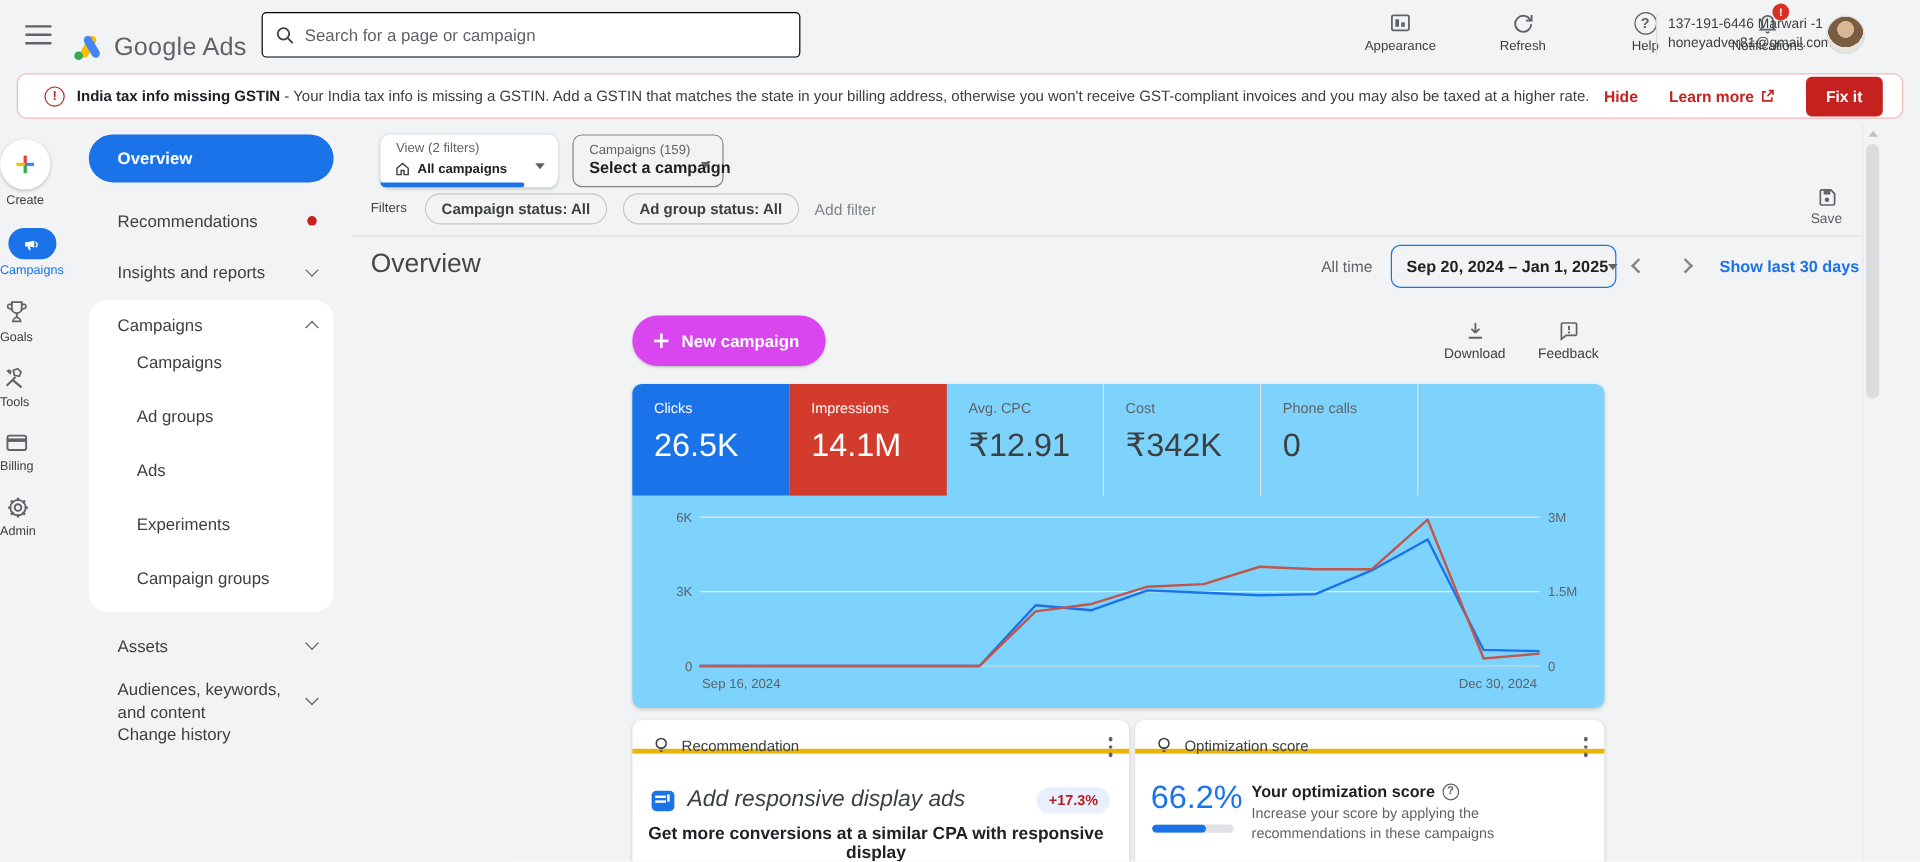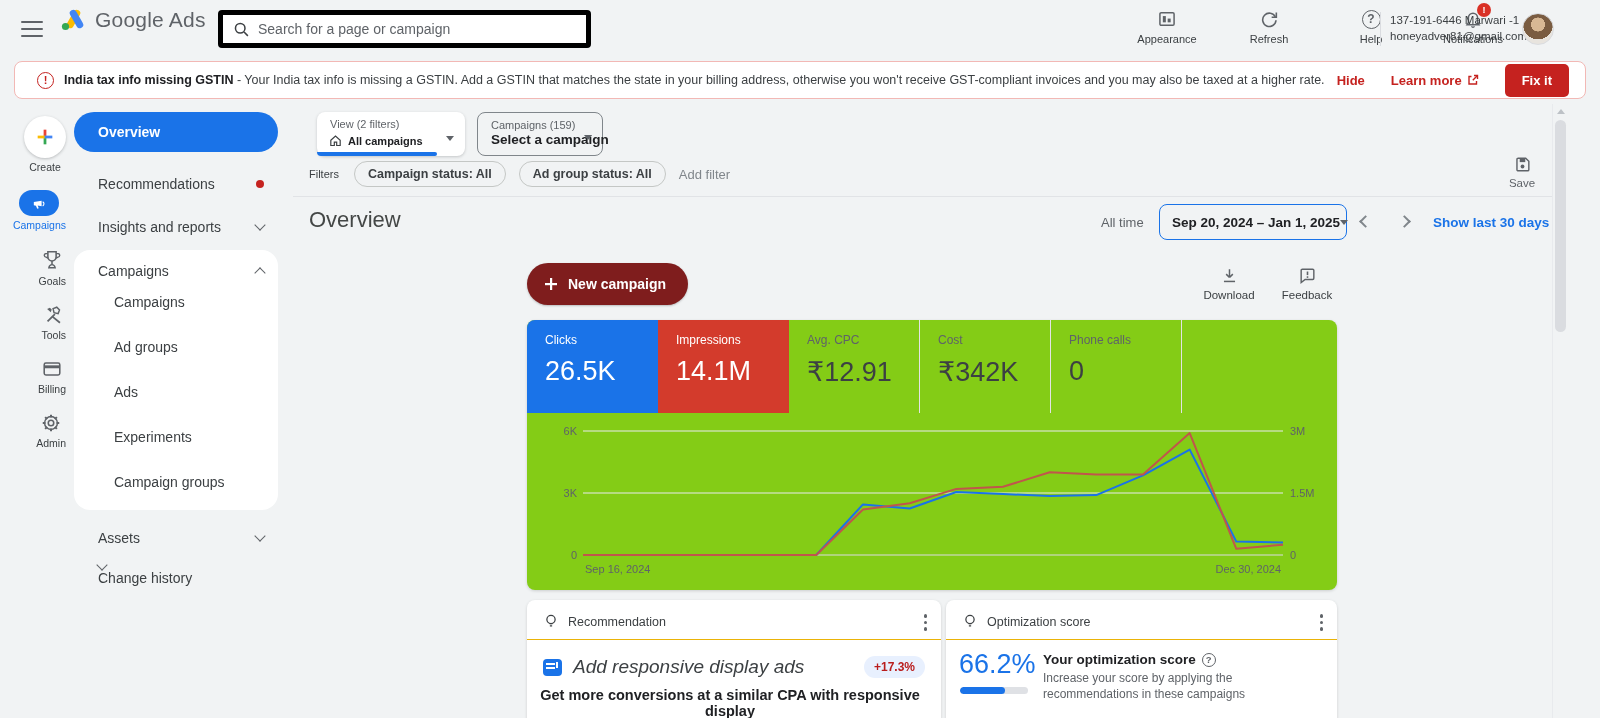--- a/index.html
+++ b/index.html
@@ -4,23 +4,23 @@
 <style>
   * { margin:0; padding:0; box-sizing:border-box; }
   html,body { width:1600px; height:718px; }
   body { font-family:"Liberation Sans","DejaVu Sans",sans-serif; }
   .app { position:relative; width:1600px; height:718px; background:#f1f3f4; overflow:hidden; }
 
   
   .header { position:absolute; top:0; left:0; width:1600px; height:58px; }
   .hamburger { position:absolute; left:21px; top:21px; width:22px; height:16px; cursor:pointer; }
   .hamburger i { display:block; height:2px; background:#5f6368; margin-bottom:5px; border-radius:1px; }
-  .logo { position:absolute; left:60px; top:8px; display:flex; align-items:center; gap:9px; }
+  .logo { position:absolute; left:60px; top:28px; display:flex; align-items:center; gap:9px; }
   .logo-text { font-size:21px; color:#5f6368; letter-spacing:.2px; }
-  .search-box { position:absolute; left:218px; top:10px; width:373px; height:38px; background:#fff; border:5px solid #000000; border-radius:4px; display:flex; align-items:center; padding:12px 10px; }
+  .search-box { position:absolute; left:218px; top:10px; width:449px; height:38px; background:#fff; border:1px solid #000000; border-radius:4px; display:flex; align-items:center; padding:12px 10px; }
   .search-box input { border:none; outline:none; flex:1; font-size:14px; color:#3c4043; margin-left:8px; background:transparent; font-family:inherit; }
   .search-box input::placeholder { color:#5f6368; }
   .hdr-actions { position:absolute; left:1128px; top:8px; display:flex; gap:24px; }
   .hdr-action { width:78px; display:flex; flex-direction:column; align-items:center; cursor:pointer; }
   .hdr-action .ic { height:22px; display:flex; align-items:center; justify-content:center; position:relative; }
   .hdr-action .lbl { font-size:11px; color:#3c4043; margin-top:3px; white-space:nowrap; }
   .bell-badge { position:absolute; top:-5px; right:-8px; width:14px; height:14px; background:#d93025; border-radius:50%; color:#fff; font-size:9px; font-weight:bold; display:flex; align-items:center; justify-content:center; }
   .hdr-divider { position:absolute; left:1380px; top:12px; width:1px; height:34px; background:#dadce0; }
   .account { position:absolute; left:1390px; top:13px; width:126px; text-align:right; cursor:pointer; }
   .account div { font-size:11.5px; color:#3c4043; line-height:1.35; white-space:nowrap; }
@@ -30,21 +30,21 @@
   
   .banner { position:absolute; left:14px; top:61px; width:1572px; height:38px; background:#fff; border:1px solid #f2b8b5; border-radius:8px; display:flex; align-items:center; }
   .banner-alert-ic { width:17px; height:17px; border:1.6px solid #c5221f; border-radius:50%; color:#c5221f; font-size:11px; font-weight:bold; display:flex; align-items:center; justify-content:center; margin:0 10px 0 22px; flex:0 0 auto; }
   .banner-text { font-size:12.5px; color:#3c4043; white-space:nowrap; overflow:hidden; }
   .banner-text b { color:#202124; }
   .banner-spacer { flex:1; }
   .banner-link { font-size:13px; font-weight:bold; color:#c5221f; margin-right:26px; cursor:pointer; white-space:nowrap; display:flex; align-items:center; gap:5px; }
   .fix-btn { background:#c5221f; color:#fff; font-size:13px; font-weight:bold; border:none; border-radius:5px; padding:9px 17px; margin-right:16px; cursor:pointer; font-family:inherit; }
 
   
-  .rail { position:absolute; left:0; top:104px; width:66px; display:flex; flex-direction:column; align-items:flex-end; }
+  .rail { position:absolute; left:0; top:104px; width:66px; display:flex; flex-direction:column; align-items:flex-start; }
   .rail-item { display:flex; flex-direction:column; align-items:center; cursor:pointer; margin-bottom:17px; }
   .rail-item .rlbl { font-size:10.5px; color:#3c4043; margin-top:3px; }
   .rail-item.active .rlbl { color:#1a73e8; }
   .create-circle { width:42px; height:42px; background:#fff; border-radius:50%; box-shadow:0 1px 3px rgba(60,64,67,.3); display:flex; align-items:center; justify-content:center; margin-top:12px; }
   .rail-pill { width:40px; height:26px; border-radius:13px; display:flex; align-items:center; justify-content:center; }
   .rail-item.active .rail-pill { background:#1a73e8; }
 
   
   .nav { position:absolute; left:74px; top:112px; width:204px; font-size:14px; color:#3c4043; }
   .nav-pill { height:40px; background:#1a73e8; border-radius:20px; color:#fff; font-weight:bold; display:flex; align-items:center; padding-left:24px; cursor:pointer; }
@@ -85,46 +85,46 @@
   .alltime { position:absolute; left:1101px; top:215px; font-size:13px; color:#5f6368; }
   .date-box { position:absolute; left:1159px; top:204px; width:188px; height:36px; border:1.5px solid #1a73e8; border-radius:8px; background:#fff0; display:flex; align-items:center; justify-content:space-between; padding:0 12px; cursor:pointer; }
   .date-box .dtext { font-size:13.5px; font-weight:bold; color:#202124; white-space:nowrap; }
   .nav-chev { position:absolute; top:213px; width:18px; height:18px; cursor:pointer; }
   .nav-chev span { display:block; width:9px; height:9px; border-right:2px solid #80868b; border-bottom:2px solid #80868b; margin:4px auto; }
   .nav-chev.prev span { transform:rotate(135deg); }
   .nav-chev.next span { transform:rotate(-45deg); }
   .show-link { position:absolute; left:1433px; top:215px; font-size:13.5px; font-weight:bold; color:#1a73e8; cursor:pointer; }
 
   
-  .new-campaign { position:absolute; left:527px; top:263px; height:42px; background:#7f1d1d; border:none; border-radius:21px; color:#fff; font-size:14px; font-weight:bold; display:flex; align-items:center; gap:9px; padding:0 22px 0 16px; cursor:pointer; font-family:inherit; box-shadow:0 1px 2px rgba(60,64,67,.3); }
+  .new-campaign { position:absolute; left:527px; top:263px; height:42px; background:#d946ef; border:none; border-radius:21px; color:#fff; font-size:14px; font-weight:bold; display:flex; align-items:center; gap:9px; padding:0 22px 0 16px; cursor:pointer; font-family:inherit; box-shadow:0 1px 2px rgba(60,64,67,.3); }
   .mini-block { position:absolute; top:266px; width:66px; display:flex; flex-direction:column; align-items:center; cursor:pointer; }
   .mini-block .lbl { font-size:11.5px; color:#3c4043; margin-top:4px; }
 
   
-  .metrics-card { position:absolute; left:527px; top:320px; width:810px; height:270px; background:#84cc16; border-radius:8px; box-shadow:0 1px 3px rgba(60,64,67,.2); }
+  .metrics-card { position:absolute; left:527px; top:320px; width:810px; height:270px; background:#7dd3fc; border-radius:8px; box-shadow:0 1px 3px rgba(60,64,67,.2); }
   .mrow { display:flex; height:93px; }
   .mcell { width:131px; padding:13px 0 0 18px; cursor:pointer; }
   .mcell .mlabel { font-size:12px; color:#5f6368; }
   .mcell .mvalue { font-size:27px; color:#3c4043; margin-top:9px; white-space:nowrap; }
   .mcell.inverse .mlabel, .mcell.inverse .mvalue { color:#fff; }
   .mcell.first { border-radius:8px 0 0 0; }
   .mcell.bordered { border-right:1px solid #e3e3e3; }
   .metrics-area { flex:1; position:relative; }
   .metrics-btn { position:absolute; left:62px; top:15px; display:flex; flex-direction:column; align-items:center; cursor:pointer; }
   .metrics-btn .lbl { font-size:12px; color:#3c4043; margin-top:4px; }
   .vdots { display:inline-flex; flex-direction:column; gap:3px; padding:4px; cursor:pointer; }
   .vdots i { width:3.5px; height:3.5px; background:#5f6368; border-radius:50%; }
   .mdots { position:absolute; right:20px; top:16px; }
   .chart-svg { position:absolute; left:0; top:98px; }
 
   
   .b-card { position:absolute; top:600px; background:#fff; border-radius:8px; box-shadow:0 1px 3px rgba(60,64,67,.2); height:150px; }
   .rec-card { left:527px; width:414px; }
   .opt-card { left:946px; width:391px; }
-  .bc-head { position:relative; height:40px; border-bottom:1px solid #eab308; }
+  .bc-head { position:relative; height:28px; border-bottom:4px solid #eab308; }
   .bc-head .bulb { position:absolute; left:15px; top:12px; }
   .bc-head .btitle { position:absolute; left:41px; top:15px; font-size:12.5px; color:#3c4043; }
   .bc-head .vdots { position:absolute; right:10px; top:10px; }
   .rec-row { position:absolute; left:16px; right:16px; top:56px; display:flex; align-items:center; cursor:pointer; }
   .rec-ic { width:19px; height:17px; background:#1a73e8; border-radius:4px; position:relative; flex:0 0 auto; }
   .rec-ic:before { content:""; position:absolute; left:3px; top:4px; width:9px; height:2px; background:#fff; box-shadow:0 4px 0 #fff; }
   .rec-ic:after { content:""; position:absolute; right:2.5px; top:5px; width:6px; height:2px; background:#fff; transform:rotate(90deg); box-shadow:0 0 0 #fff; }
   .rec-label { font-size:19px; color:#3c4043; margin-left:11px; flex:1;font-style:italic; }
   .rec-badge { background:#e8f0fe; color:#b91c1c; font-size:12px; font-weight:bold; border-radius:13px; padding:4px 10px; }
   .rec-big { position:absolute; left:13px; top:87px; width:380px; font-size:14.5px; font-weight:bold; color:#202124; cursor:pointer;text-align:center; }
@@ -316,20 +316,21 @@
       <div class="nav-child">Ad groups</div>
       <div class="nav-child">Ads</div>
       <div class="nav-child">Experiments</div>
       <div class="nav-child">Campaign groups</div>
     </div>
     <div class="nav-row nav-after1">
       <span>Assets</span>
       <span class="chev down"></span>
     </div>
     <div class="nav-row nav-after2">
+      <span style="width:160px;">Audiences, keywords, and content</span>
       <span class="chev down"></span>
     </div>
     <div class="nav-row nav-after3">
       <span>Change history</span>
     </div>
   </div>
 
   <div class="view-box">
     <span class="flabel">View (2 filters)</span>
     <span class="fvalue">

